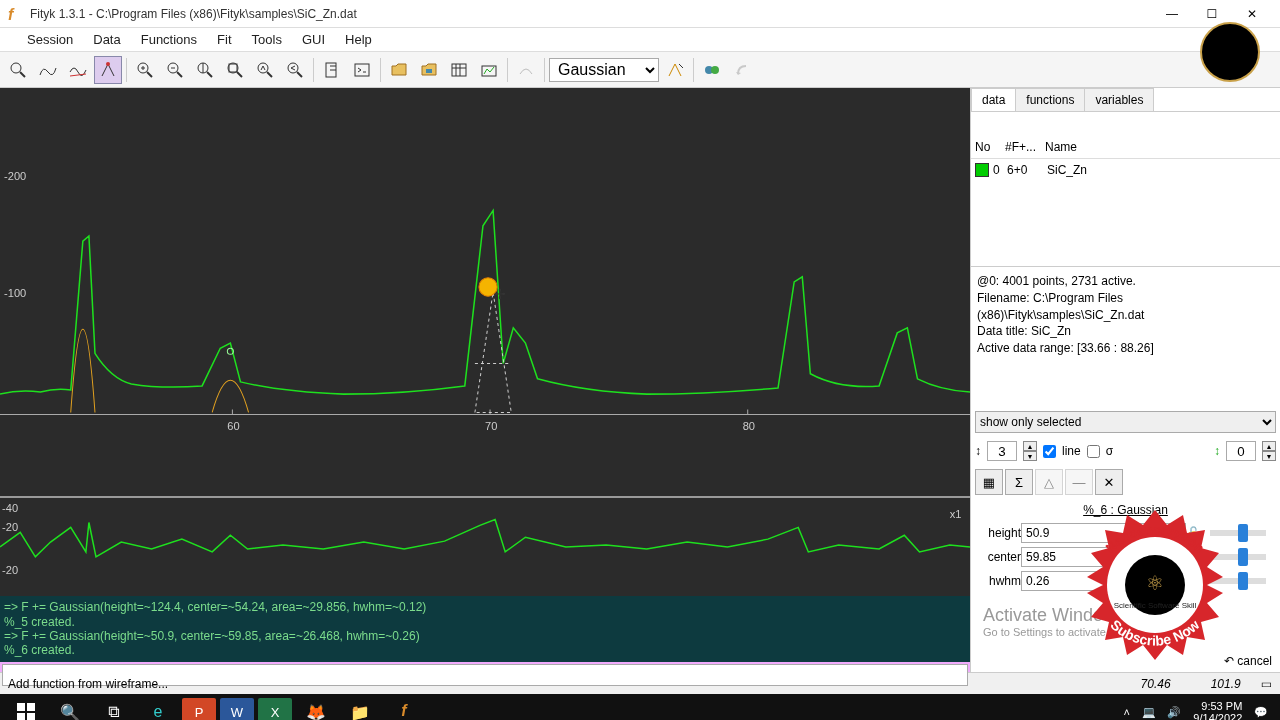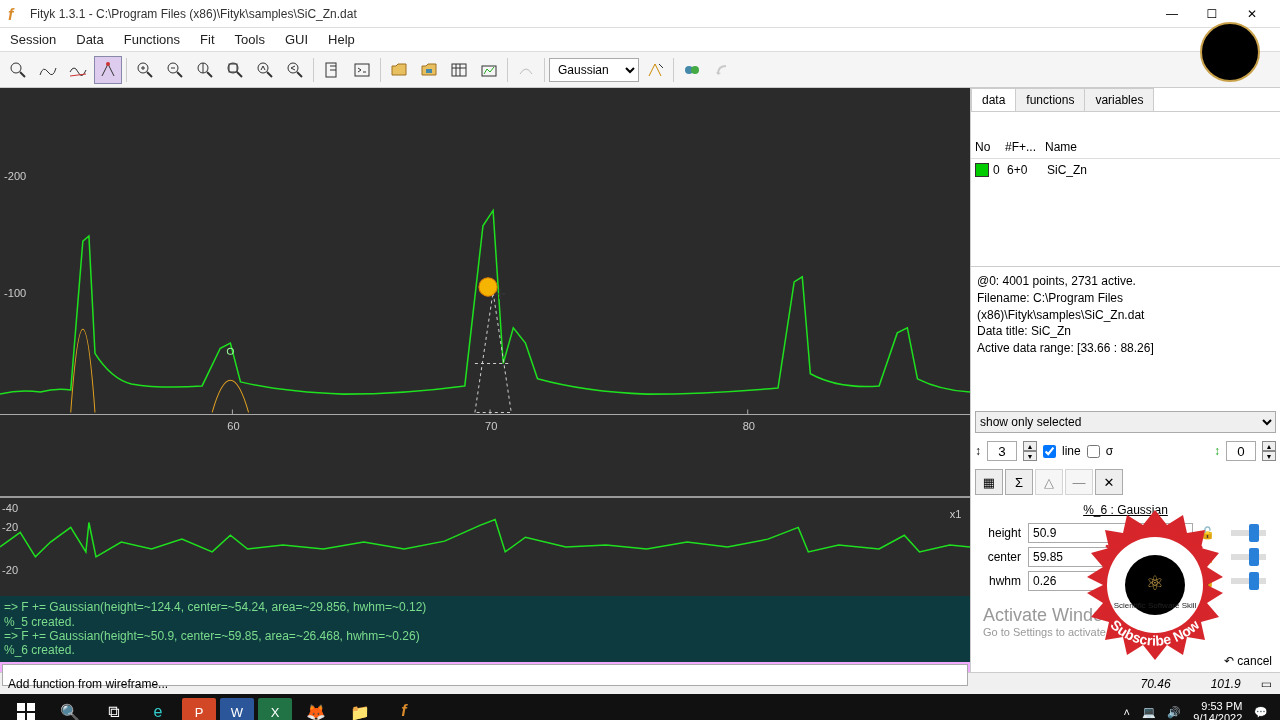--- a/index.html
+++ b/index.html
@@ -5,29 +5,29 @@
 * { margin: 0; padding: 0; box-sizing: border-box; font-family: "Segoe UI", Tahoma, sans-serif; }
 body { width: 1280px; height: 720px; overflow: hidden; background: #f0f0f0; position: relative; }
 
 
 .titlebar { height: 28px; background: #fff; display: flex; align-items: center; padding: 0 8px; border-bottom: 1px solid #ddd; }
 .titlebar .icon { width: 16px; height: 16px; margin-right: 6px; color: #d98b2b; font-style: italic; font-weight: bold; }
 .titlebar .title { flex: 1; font-size: 12px; color: #333; }
 .titlebar .win-btn { width: 40px; height: 28px; display: flex; align-items: center; justify-content: center; font-size: 12px; }
 
 
-.menubar { height: 24px; background: #fff; display: flex; align-items: center; padding: 0 0; border-bottom: 1px solid #ddd; }
+.menubar { height: 24px; background: #fff; display: flex; align-items: center; padding: 0 17px; border-bottom: 1px solid #ddd; }
 .menubar span { padding: 2px 10px; font-size: 13px; color: #222; cursor: pointer; }
 
 
 .toolbar { height: 36px; background: #f5f5f5; display: flex; align-items: center; padding: 0 4px; gap: 2px; border-bottom: 1px solid #ccc; }
 .tb-btn { width: 28px; height: 28px; display: flex; align-items: center; justify-content: center; border: 1px solid transparent; background: #f5f5f5; cursor: pointer; }
 .tb-btn svg { width: 20px; height: 20px; }
 .tb-sep { width: 1px; height: 24px; background: #ccc; margin: 0 2px; }
-.tb-select { height: 24px; width: 90px; font-size: 12px; border: 1px solid #aaa; background: #fff; padding: 0 4px; }
+.tb-select { height: 24px; width: 110px; font-size: 16px; border: 1px solid #aaa; background: #fff; padding: 0 4px; }
 
 
 .main { display: flex; height: 584px; }
 .plot-area { flex: 1; display: flex; flex-direction: column; background: #f0abfc; }
 .main-plot { flex: 1; position: relative; background: #2b2b2b; }
 .resid-plot { height: 100px; background: #2b2b2b; border-top: 2px solid #999; position: relative; }
 
 
 .right-panel { width: 310px; background: #fff; display: flex; flex-direction: column; border-left: 1px solid #ccc; }
 .tabs { display: flex; border-bottom: 1px solid #ccc; font-size: 12px; }
@@ -43,21 +43,21 @@
 .data-info { font-size: 12px; padding: 6px; line-height: 1.4; border-top: 1px solid #ccc; }
 .filter-row { padding: 4px; margin-top: 44px; }
 .filter-select { width: 100%; font-size: 12px; height: 22px; border: 1px solid #aaa; }
 .opt-row { display: flex; align-items: center; padding: 4px; gap: 6px; font-size: 12px; }
 .opt-row input[type=text] { width: 30px; height: 20px; text-align: center; border: 1px solid #aaa; }
 .opt-row .spin { width: 14px; display: flex; flex-direction: column; }
 .opt-row .spin button { height: 10px; font-size: 7px; line-height: 1; border: 1px solid #888; background: #eee; }
 .btn-row { display: flex; padding: 4px; gap: 2px; }
 .btn-row button { width: 28px; height: 26px; border: 1px solid #aaa; background: #eee; font-size: 13px; }
 .func-title { text-align: center; font-size: 12px; padding: 4px; text-decoration: underline; }
-.param-row { display: flex; align-items: center; padding: 2px 6px; font-size: 12px; gap: 7px; }
+.param-row { display: flex; align-items: center; padding: 2px 6px; font-size: 12px; gap: 0; }
 .param-row label { width: 44px; text-align: right; }
 .param-row input { flex: 1; height: 20px; border: 1px solid #aaa; padding: 0 4px; font-size: 12px; }
 .param-row .lock { width: 16px; text-align: center; color: #888; }
 .slider-track { flex: 1; height: 6px; background: #ddd; position: relative; margin: 0 8px; }
 .slider-thumb { position: absolute; width: 10px; height: 18px; background: #2980d9; top: -6px; left: 50%; border-radius: 2px; }
 .activate { padding: 12px; color: #999; font-size: 18px; }
 .activate small { font-size: 11px; display: block; }
 .cancel-row { text-align: right; padding: 4px 8px; font-size: 12px; }
 
 

